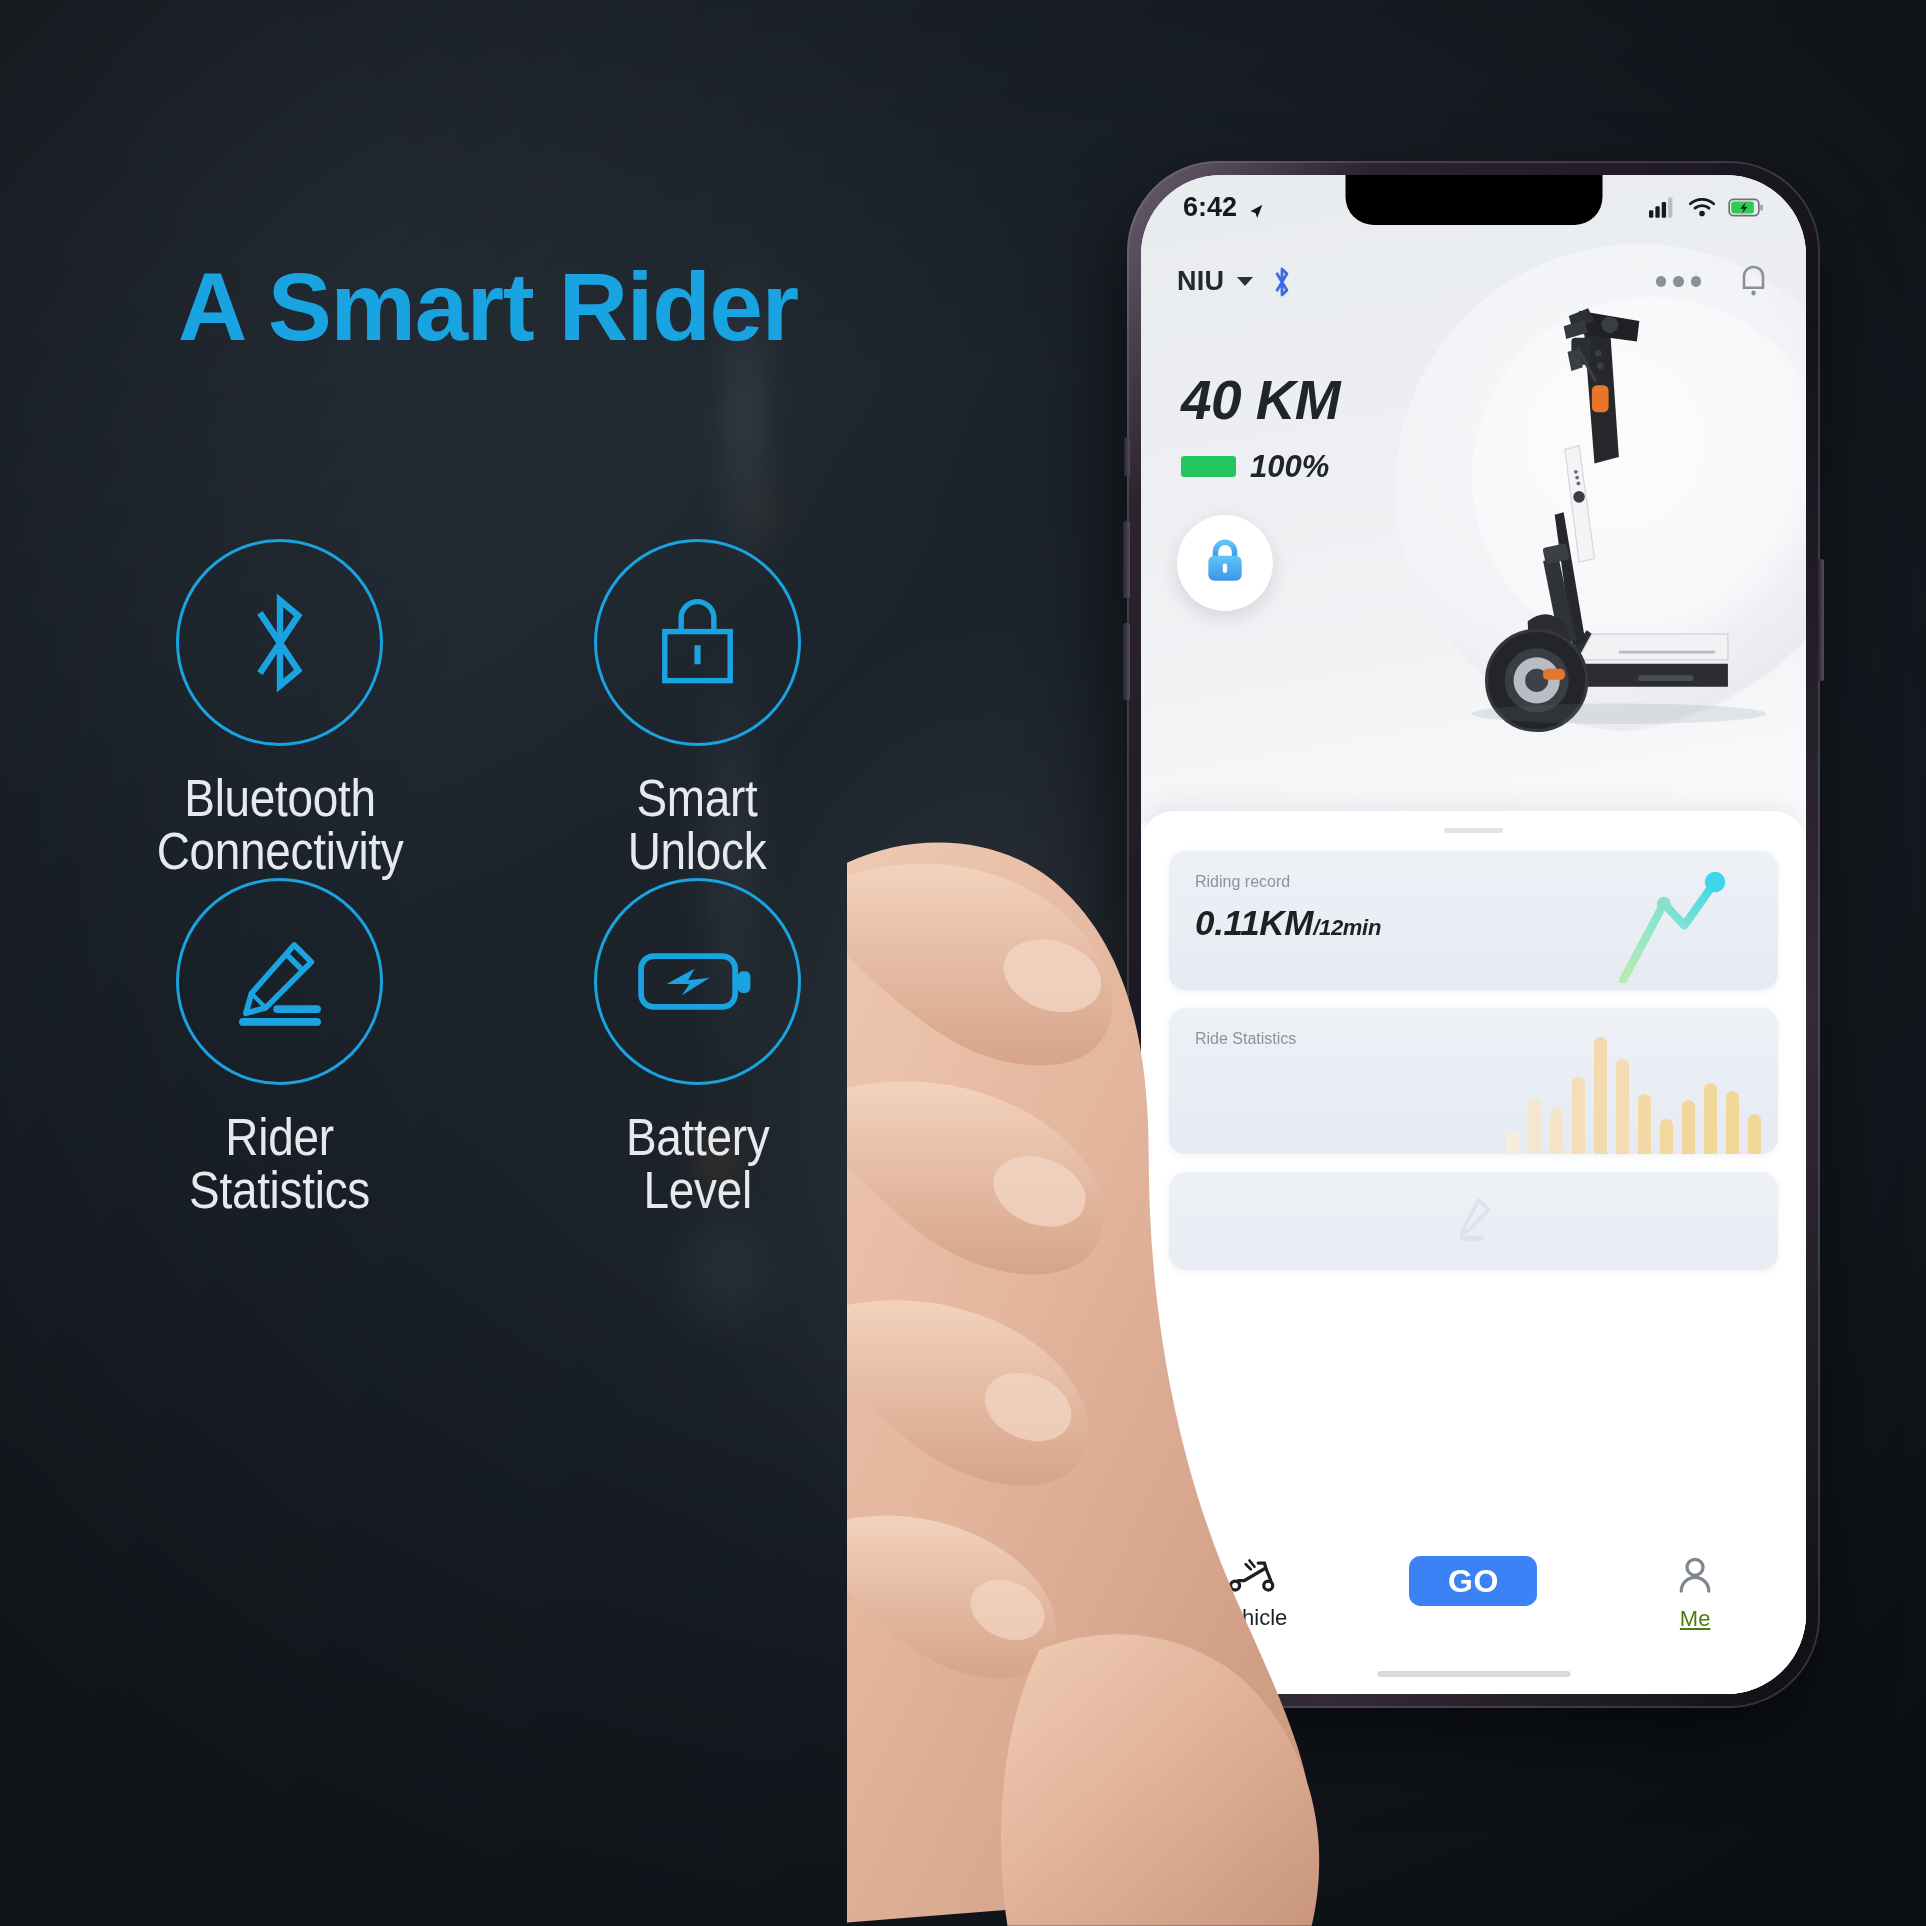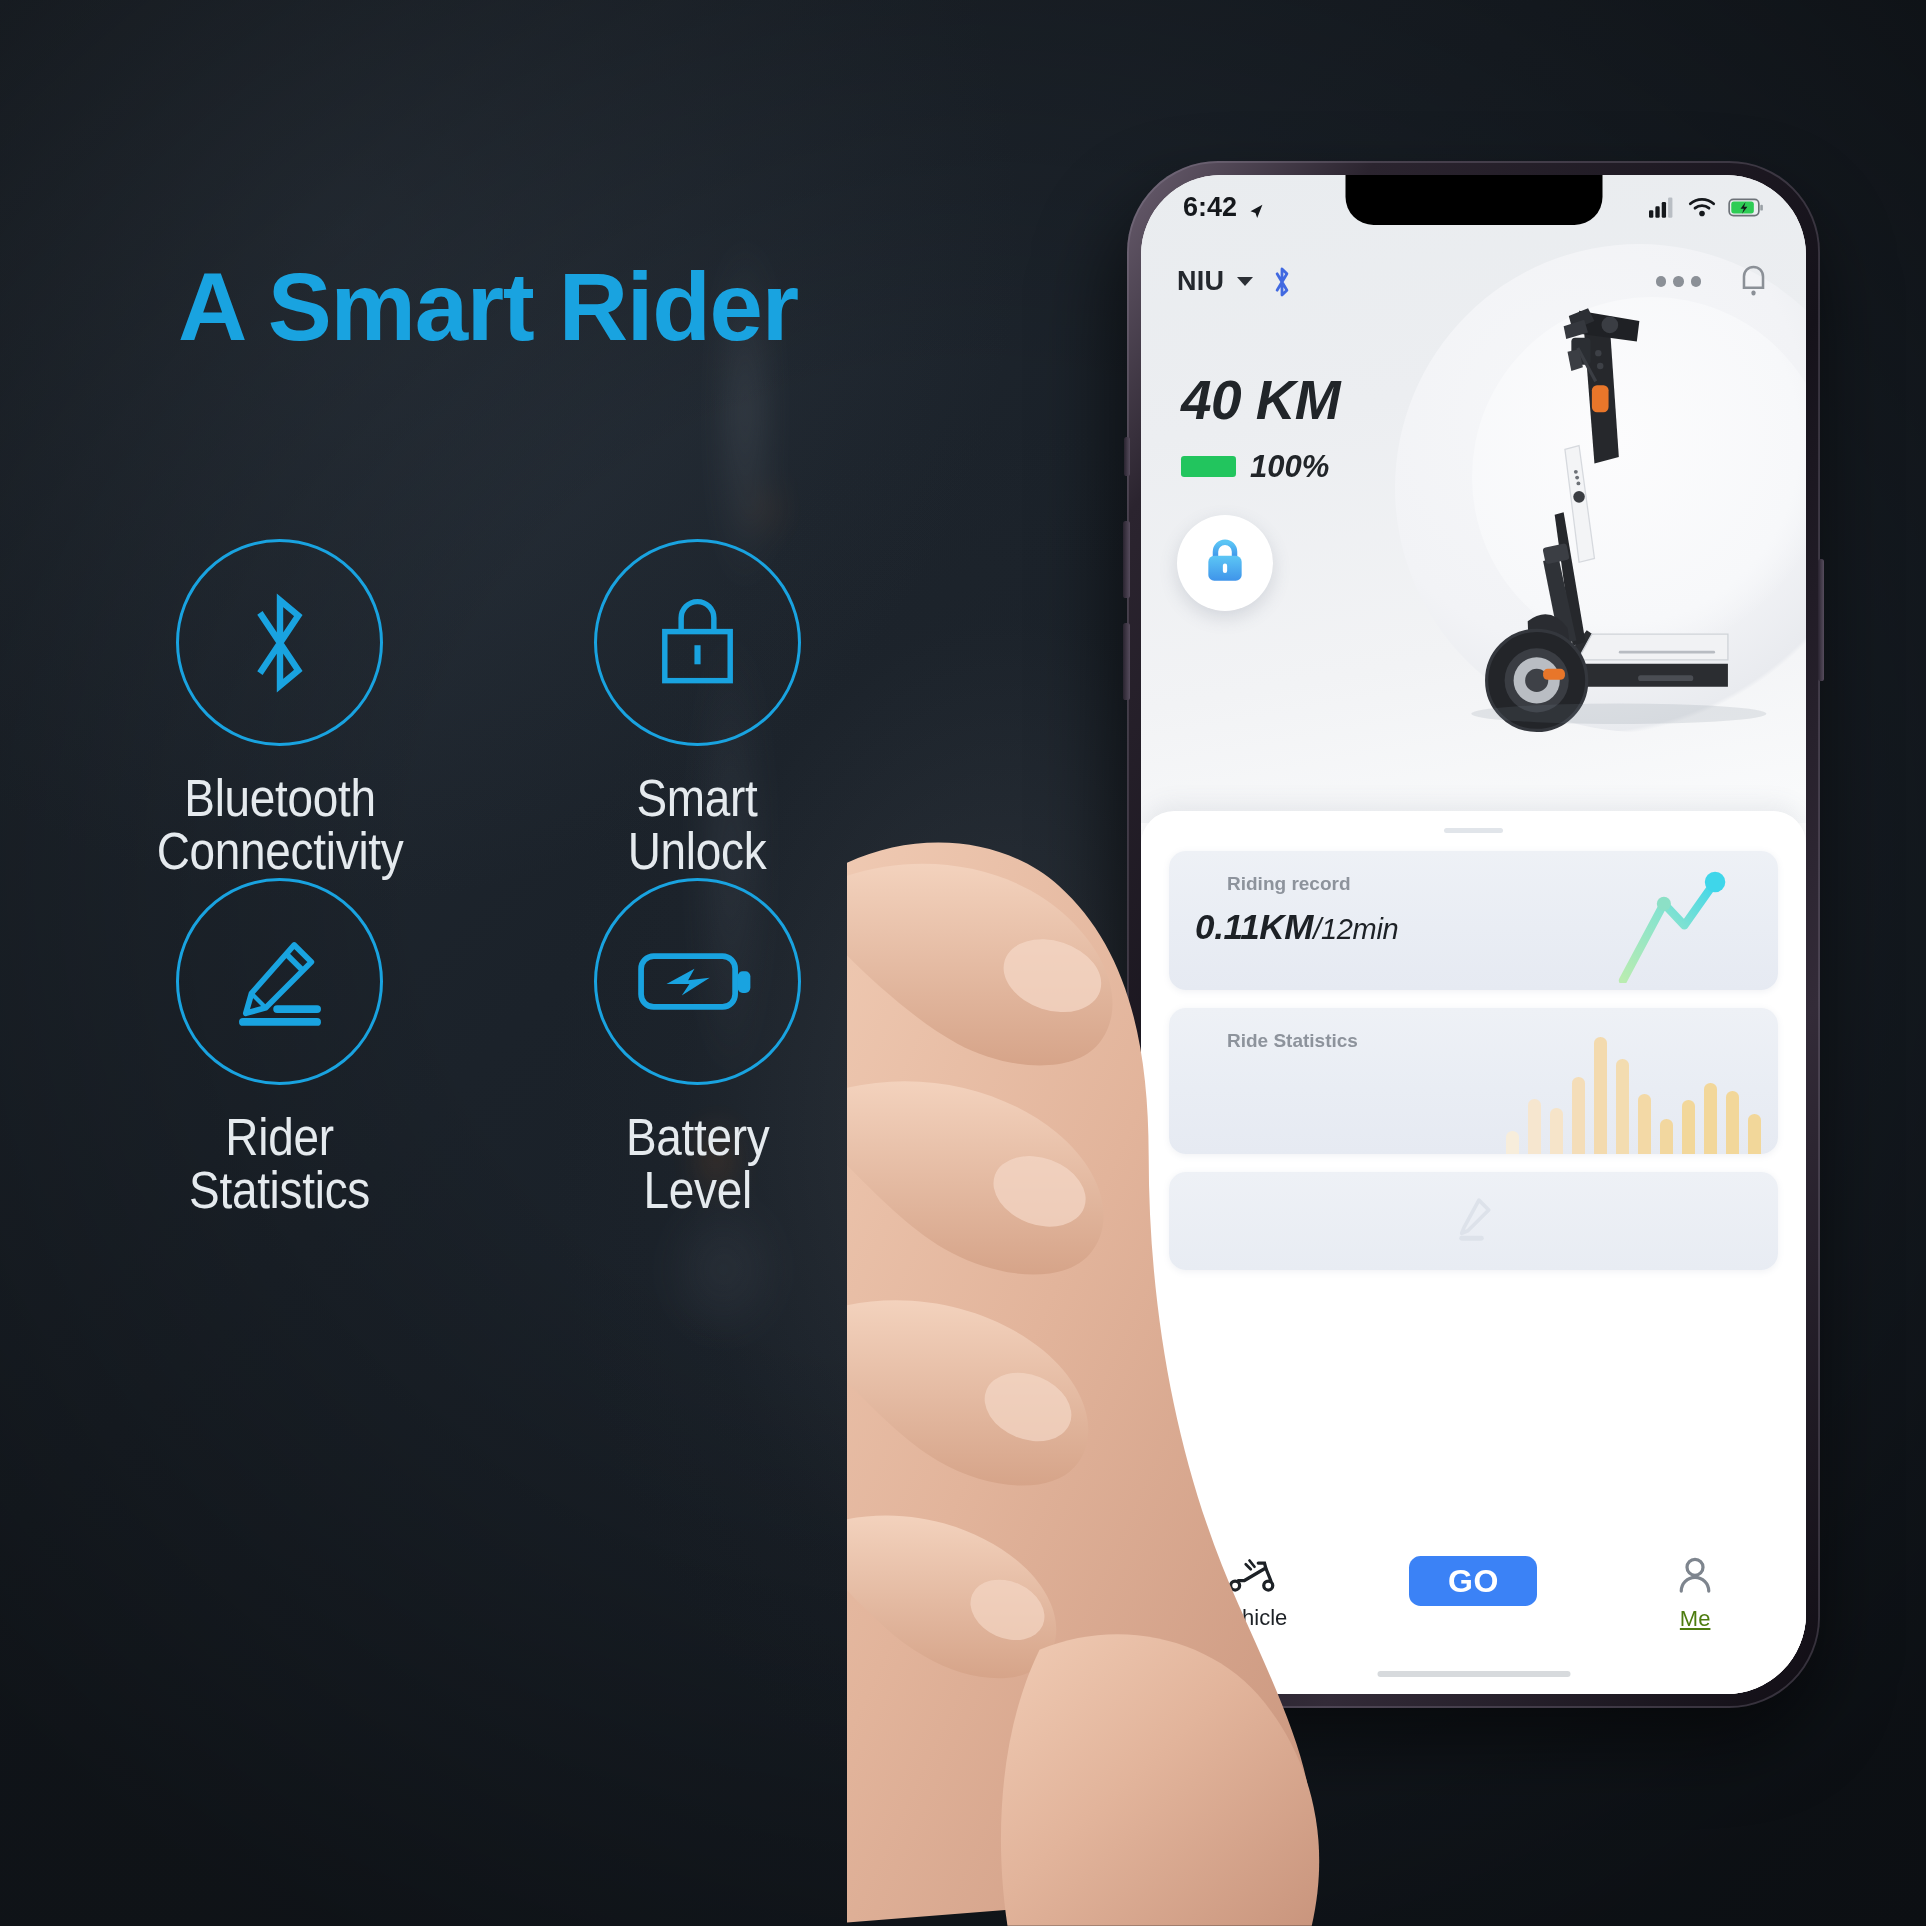--- a/index.html
+++ b/index.html
@@ -185,27 +185,27 @@
     margin: 0 auto 18px auto;
   }
   .card {
     position: relative;
     border-radius: 16.7px;
     background: linear-gradient(180deg,#eef1f6 0%, #e9edf4 55%, #e6eaf2 100%);
     overflow: hidden;
     box-shadow: 0 1.9px 6.4px rgba(120,132,155,0.10);
   }
   .card + .card { margin-top: 18px; }
-  .card-title { font-size: 19px; color: #8d939c; font-weight: 700; margin-left: 32px; }
+  .card-title { font-size: 16px; color: #8d939c; font-weight: 400; }
   .card-value {
     margin-top: 11.6px;
     font-size: 35px; font-weight: bold; font-style: italic; color: #1d2126;
     letter-spacing: -0.3px;
   }
-  .card-value small { font-size: 29px; font-weight: normal; font-style: italic; }
+  .card-value small { font-size: 22px; font-weight: bold; font-style: italic; }
   .card-ride { height: 139px; padding: 22px 26px; }
   .card-stats { height: 146px; padding: 22px 26px; }
   .card-edit {
     height: 98px; display: flex; align-items: center; justify-content: center;
     background: linear-gradient(180deg,#eef1f6 0%, #e8ecf3 100%);
   }
   .spark { position: absolute; right: 19px; top: 13px; width: 212px; height: 119px; }
   .bars { position: absolute; right: 16.7px; bottom: 0px; height: 128px; display: flex; align-items: flex-end; gap: 9px; }
   .bars i { display: block; width: 13px; border-radius: 6.4px 6.4px 0 0; background: #f2d79a; }
 

